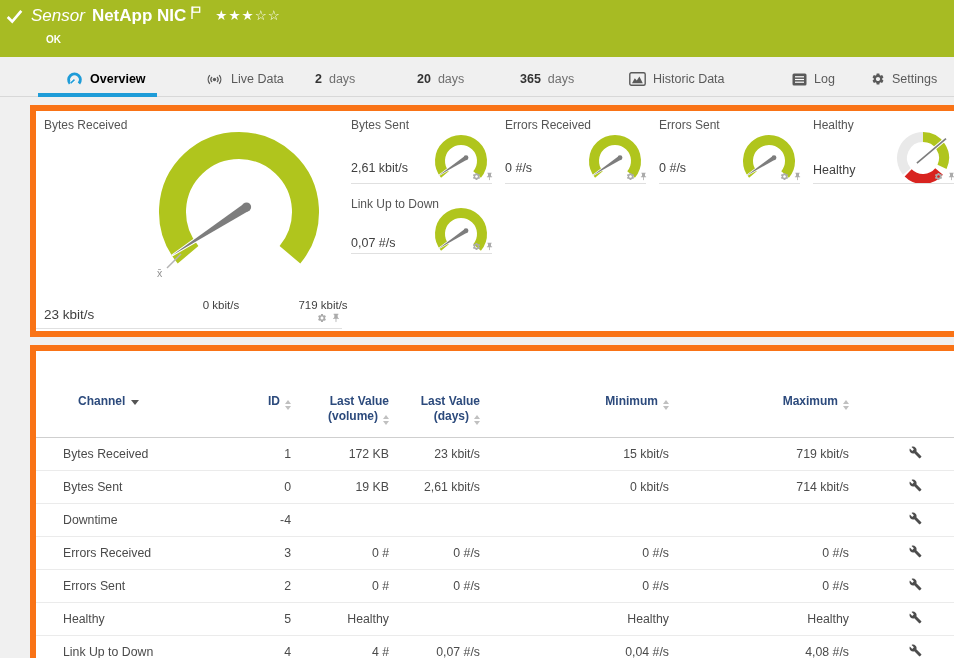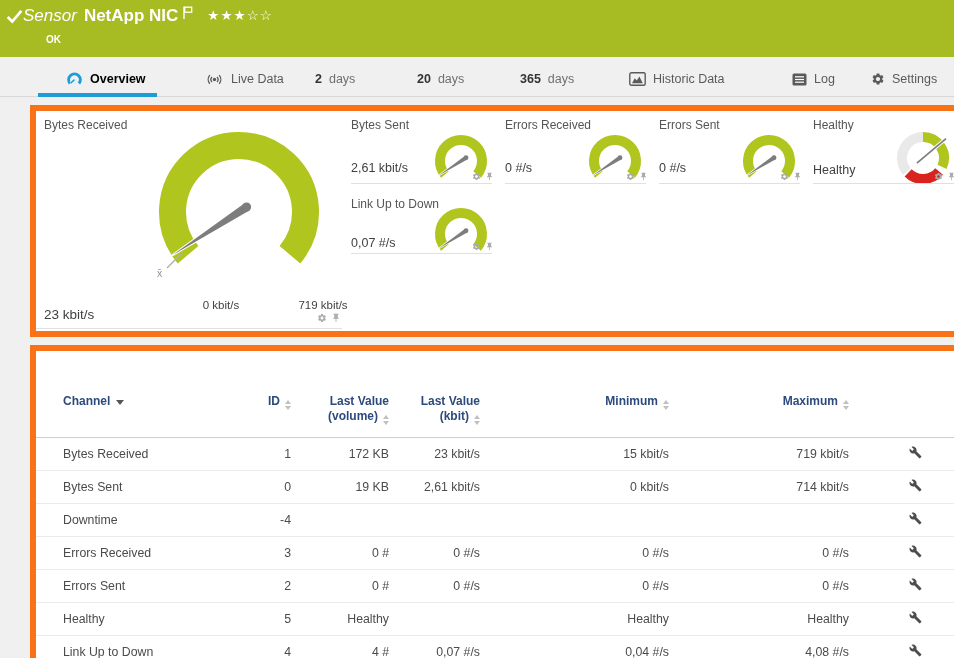--- a/index.html
+++ b/index.html
@@ -2,21 +2,21 @@
 <html><head>
 <meta charset="utf-8">
 <style>
   html,body{margin:0;padding:0;background:#e9e9e9;}
   #app{position:relative;width:954px;height:658px;background:#f0f0f0;overflow:hidden;
        font-family:"Liberation Sans","DejaVu Sans",sans-serif;-webkit-font-smoothing:antialiased;}
 
   
   .topbar{position:absolute;left:0;top:0;width:954px;height:57px;background:#a7bb23;color:#fff;}
   .topbar .trow{position:absolute;left:6px;top:6px;display:flex;align-items:center;}
-  .sensor-type{font-style:italic;font-size:17px;margin-left:0;}
+  .sensor-type{font-style:italic;font-size:17px;margin-left:8px;}
   .sensor-name{font-weight:bold;font-size:17px;margin-left:7px;}
   .flag{margin-left:5px;margin-top:-8px;}
   .stars{margin-left:14px;font-size:13.5px;letter-spacing:1px;margin-top:-2px;}
   .status-ok{position:absolute;left:46px;top:34px;font-size:10px;font-weight:bold;}
 
   
   .tabbar{position:absolute;left:0;top:62px;width:954px;height:34px;border-bottom:1px solid #d8d8d8;}
   .tab{position:absolute;top:0;height:34px;display:flex;align-items:center;gap:7px;
        font-size:12.5px;color:#5a5a5a;cursor:pointer;white-space:nowrap;}
   .tab .num{font-weight:bold;color:#333;}
@@ -32,21 +32,21 @@
   .panel-title{position:absolute;font-size:12px;color:#555;}
   .panel-value{position:absolute;font-size:12.5px;color:#3f3f3f;}
   .panel-border{position:absolute;height:1px;background:#e0e0e0;}
   .gauge-label{position:absolute;font-size:11.5px;color:#3f3f3f;width:90px;text-align:center;}
   .corner-icons{position:absolute;display:flex;gap:4px;align-items:center;cursor:pointer;}
 
   
   table.channels{border-collapse:collapse;table-layout:fixed;width:924px;font-size:12.3px;}
   table.channels th{font-size:12px;color:#2c4a7c;font-weight:bold;text-align:right;
         vertical-align:top;padding:43px 0 12px 0;line-height:15px;border-bottom:1px solid #cfcfcf;}
-  table.channels th.ch{text-align:left;padding-left:27px;}
+  table.channels th.ch{text-align:left;padding-left:42px;}
   table.channels td{height:32px;color:#4b4b4b;text-align:right;border-bottom:1px solid #ebebeb;padding:0;}
   table.channels td.ch{text-align:left;padding-left:27px;}
   table.channels td.tools{text-align:center;padding-left:22px;}
   .caret-down{display:inline-block;width:0;height:0;border-left:4px solid transparent;
         border-right:4px solid transparent;border-top:5px solid #555;margin-left:6px;}
   .sort{display:inline-flex;flex-direction:column;gap:2px;margin-left:5px;vertical-align:1px;}
   .sort i{display:block;width:0;height:0;border-left:3.5px solid transparent;border-right:3.5px solid transparent;}
   .sort .up{border-bottom:4px solid #c0c0c0;}
   .sort .dn{border-top:4px solid #c0c0c0;}
   .needle{paint-order:stroke;stroke:#fff;}
@@ -266,21 +266,21 @@
           </th>
           <th>
             <span>Last Value</span><br>
             <span>(volume)</span><span class="sort">
                 <i class="up"></i>
                 <i class="dn"></i>
               </span>
           </th>
           <th>
             <span>Last Value</span><br>
-            <span>(kbit)</span><span class="sort">
+            <span>(days)</span><span class="sort">
                 <i class="up"></i>
                 <i class="dn"></i>
               </span>
           </th>
           <th>
             <span>Minimum</span><span class="sort">
                 <i class="up"></i>
                 <i class="dn"></i>
               </span>
           </th>

